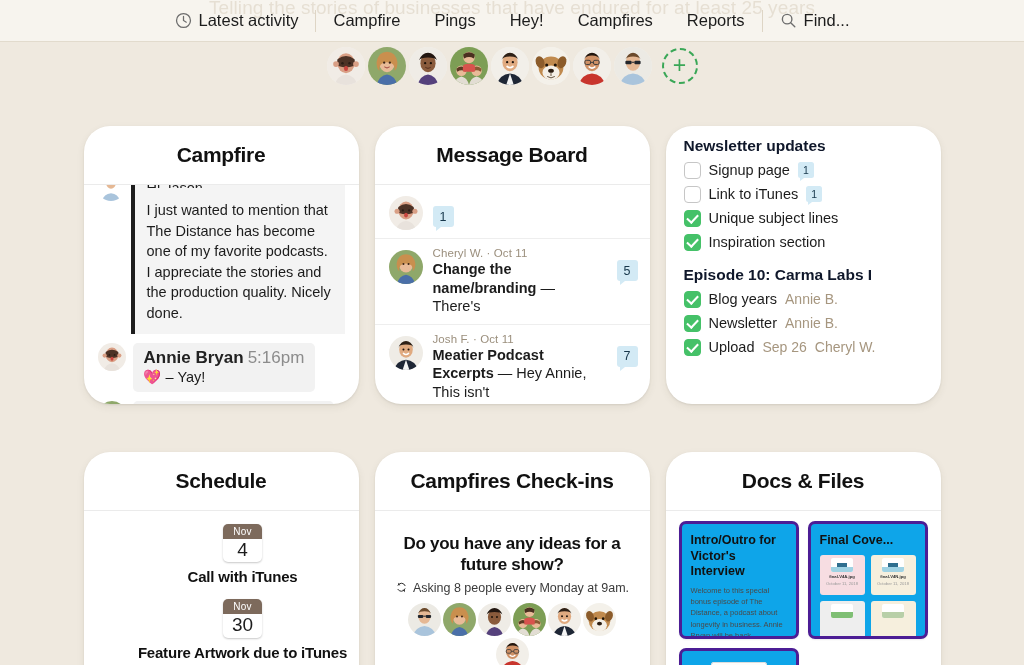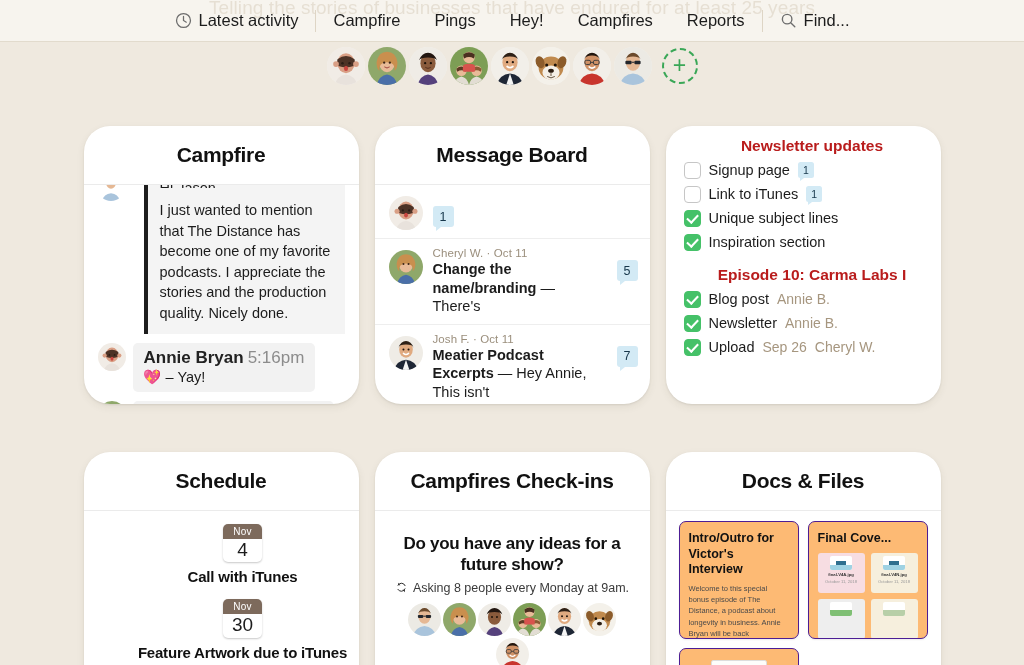--- a/index.html
+++ b/index.html
@@ -129,21 +129,21 @@
     letter-spacing: -.3px;
   }
   .card-body {
     flex: 1;
     overflow: hidden;
     position: relative;
   }
 
   
   .cf-scroll { padding: 0 14px; }
-  .cf-quote-row { display: flex; gap: 20px; margin-top: -12px; }
+  .cf-quote-row { display: flex; gap: 7px; margin-top: -12px; }
   .cf-quote-av { width: 26px; height: 26px; border-radius: 50%; overflow: hidden; flex: none; margin-top: 2px;}
   .cf-quote {
     background: #f4f4f4;
     border-left: 4px solid #1d1d1d;
     padding: 5px 12px 11px;
     font-size: 14.5px;
     line-height: 1.42;
     color: #1c1c1c;
     flex: 1;
   }
@@ -208,23 +208,22 @@
   }
   .badge.sm::after { left: 2px; bottom: -3px; border-left-width: 4px; border-bottom-width: 3px; }
 
   
   .ring { width: 17px; height: 17px; flex: none; }
   .todo-count { font-size: 16px; color: #7d7d7d; }
   .todo-body { padding: 11px 0 0 18px; }
   .todo-group-title {
     font-size: 15.5px;
     font-weight: bold;
-    color: #b91c1c;
+    color: #0f172a;
     margin-bottom: 3px;
-    text-align: center;
   }
   .todo-group + .todo-group { margin-top: 12px; }
   .todo-row {
     display: flex;
     align-items: center;
     gap: 8px;
     height: 24px;
     font-size: 14.5px;
     color: #1c1c1c;
   }
@@ -308,22 +307,22 @@
     gap: 2px;
     margin-top: 8px;
     flex-wrap: wrap;
   }
   .ci-av { width: 33px; height: 33px; border-radius: 50%; overflow: hidden; flex: none; }
   .ci-people.row2 { margin-top: 2px; }
 
   
   .docs-body { padding: 10px 13px 0; display: grid; grid-template-columns: 1fr 1fr; gap: 9px; }
   .doc-tile {
-    background: #fdba74;
-    border: 1px solid #4c1d95;
+    background: #0ea5e9;
+    border: 3px solid #4c1d95;
     border-radius: 7px;
     box-shadow: 0 1px 2px rgba(0,0,0,.07);
     padding: 9px 9px 0;
     height: 118px;
     overflow: hidden;
     cursor: pointer;
   }
   .gdoc-ico { width: 34px; height: 42px; margin: 2px auto 4px; display:block; }
   .doc-name {
     font-size: 13px;
@@ -673,21 +672,21 @@
           <div class="cbox done"></div>
           <span>Inspiration section</span>
         </div>
       </div>
 
       <div class="todo-group">
         <div class="todo-group-title">Episode 10: Carma Labs I</div>
 
         <div class="todo-row">
           <div class="cbox done"></div>
-          <span>Blog post</span>
+          <span>Blog years</span>
           <span class="todo-assignee">Annie B.</span>
         </div>
 
         <div class="todo-row">
           <div class="cbox done"></div>
           <span>Newsletter</span>
           <span class="todo-assignee">Annie B.</span>
         </div>
 
         <div class="todo-row">

